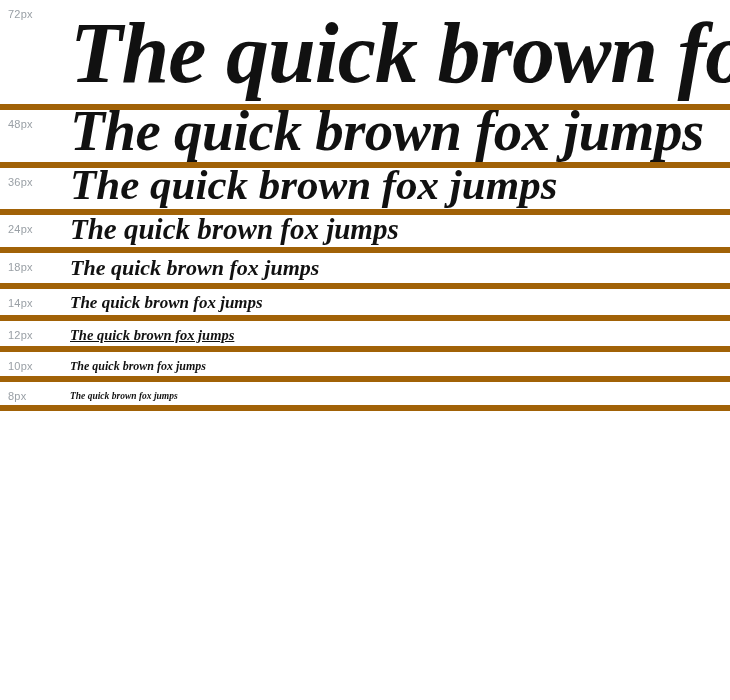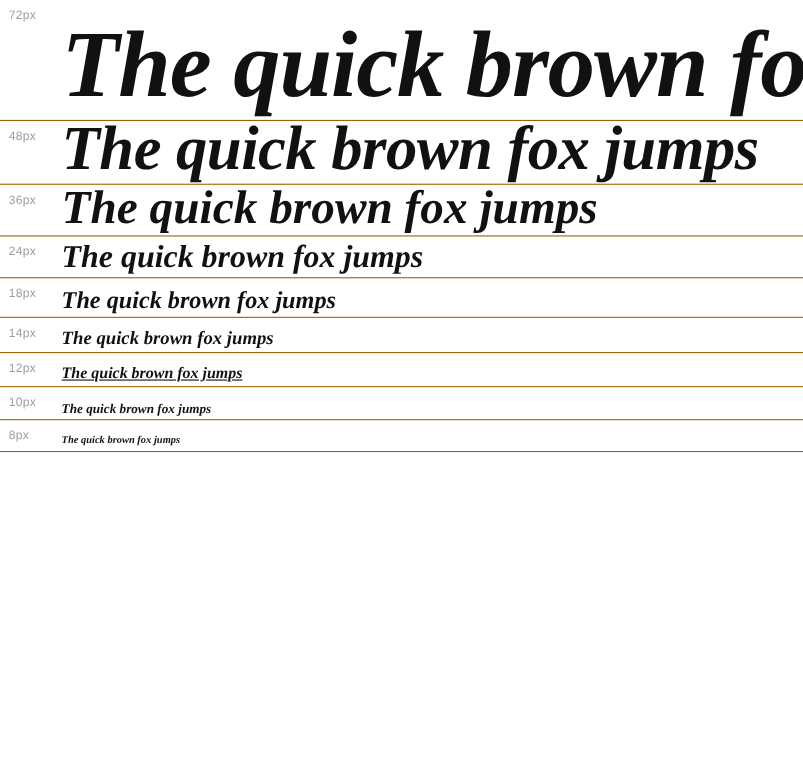--- a/index.html
+++ b/index.html
@@ -15,25 +15,25 @@
     overflow: hidden;
   }
 
   #specimen {
     width: 730px;
     position: relative;
   }
 
   .row {
     position: relative;
-    border-bottom: 1px solid #a16207;
+    border-bottom: 6px solid #a16207;
     box-sizing: border-box;
     display: flex;
     align-items: flex-end;
-    padding-left: 56px;
+    padding-left: 70px;
     padding-right: 6px;
     overflow: hidden;
   }
 
   .size-label {
     position: absolute;
     left: 8px;
     top: 8px;
     font-family: "Liberation Sans", sans-serif;
     font-size: 11px;

